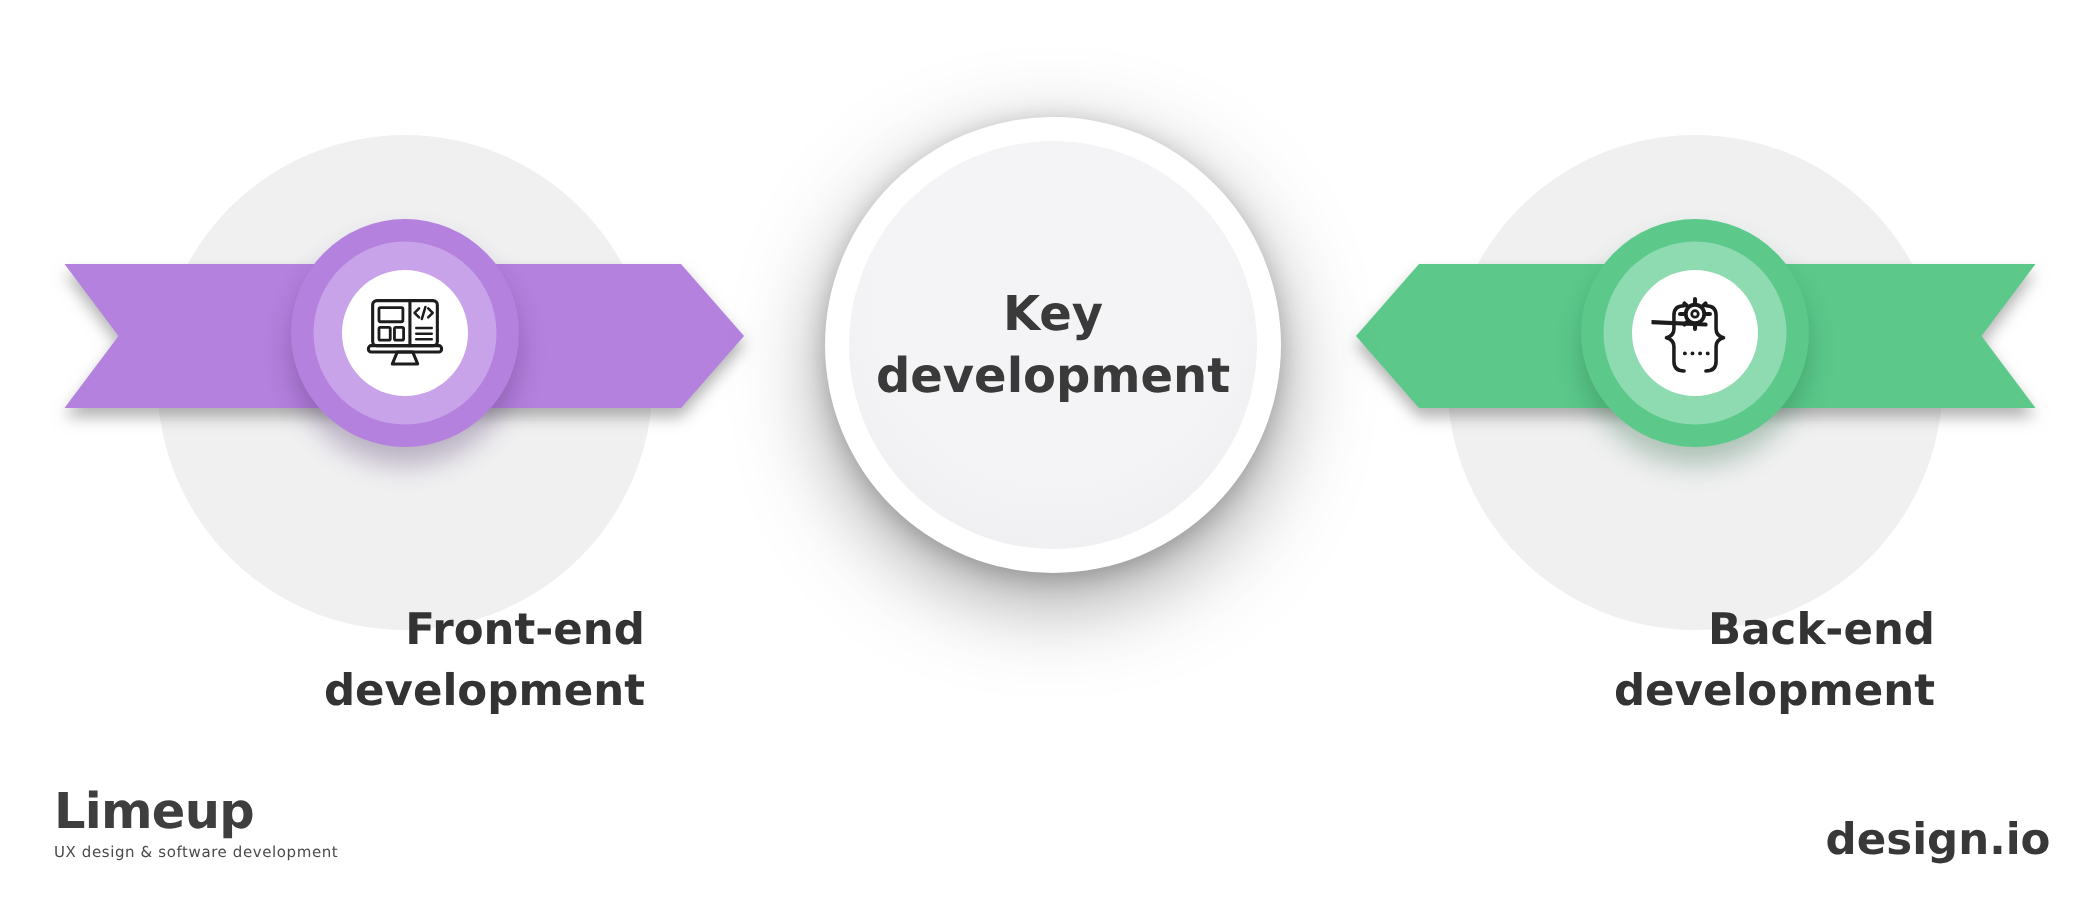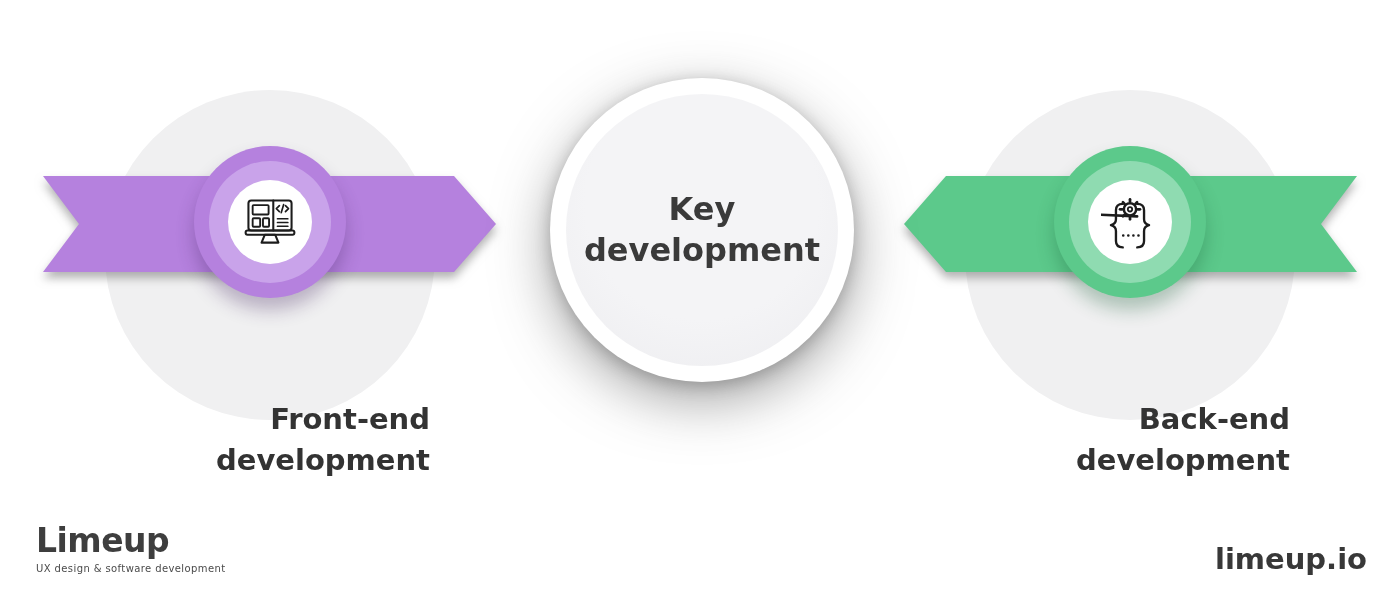--- a/index.html
+++ b/index.html
@@ -147,15 +147,15 @@
   </div>
   <div class="item-label right">
     <div>Back-end</div>
     <div>development</div>
   </div>
 
   <div class="brand">
     <div class="brand-name">Limeup</div>
     <div class="brand-tagline">UX design &amp; software development</div>
   </div>
-  <div class="website">limeup.io</div>
+  <div class="website">design.io</div>
 
 </div>
 
 </body></html>

